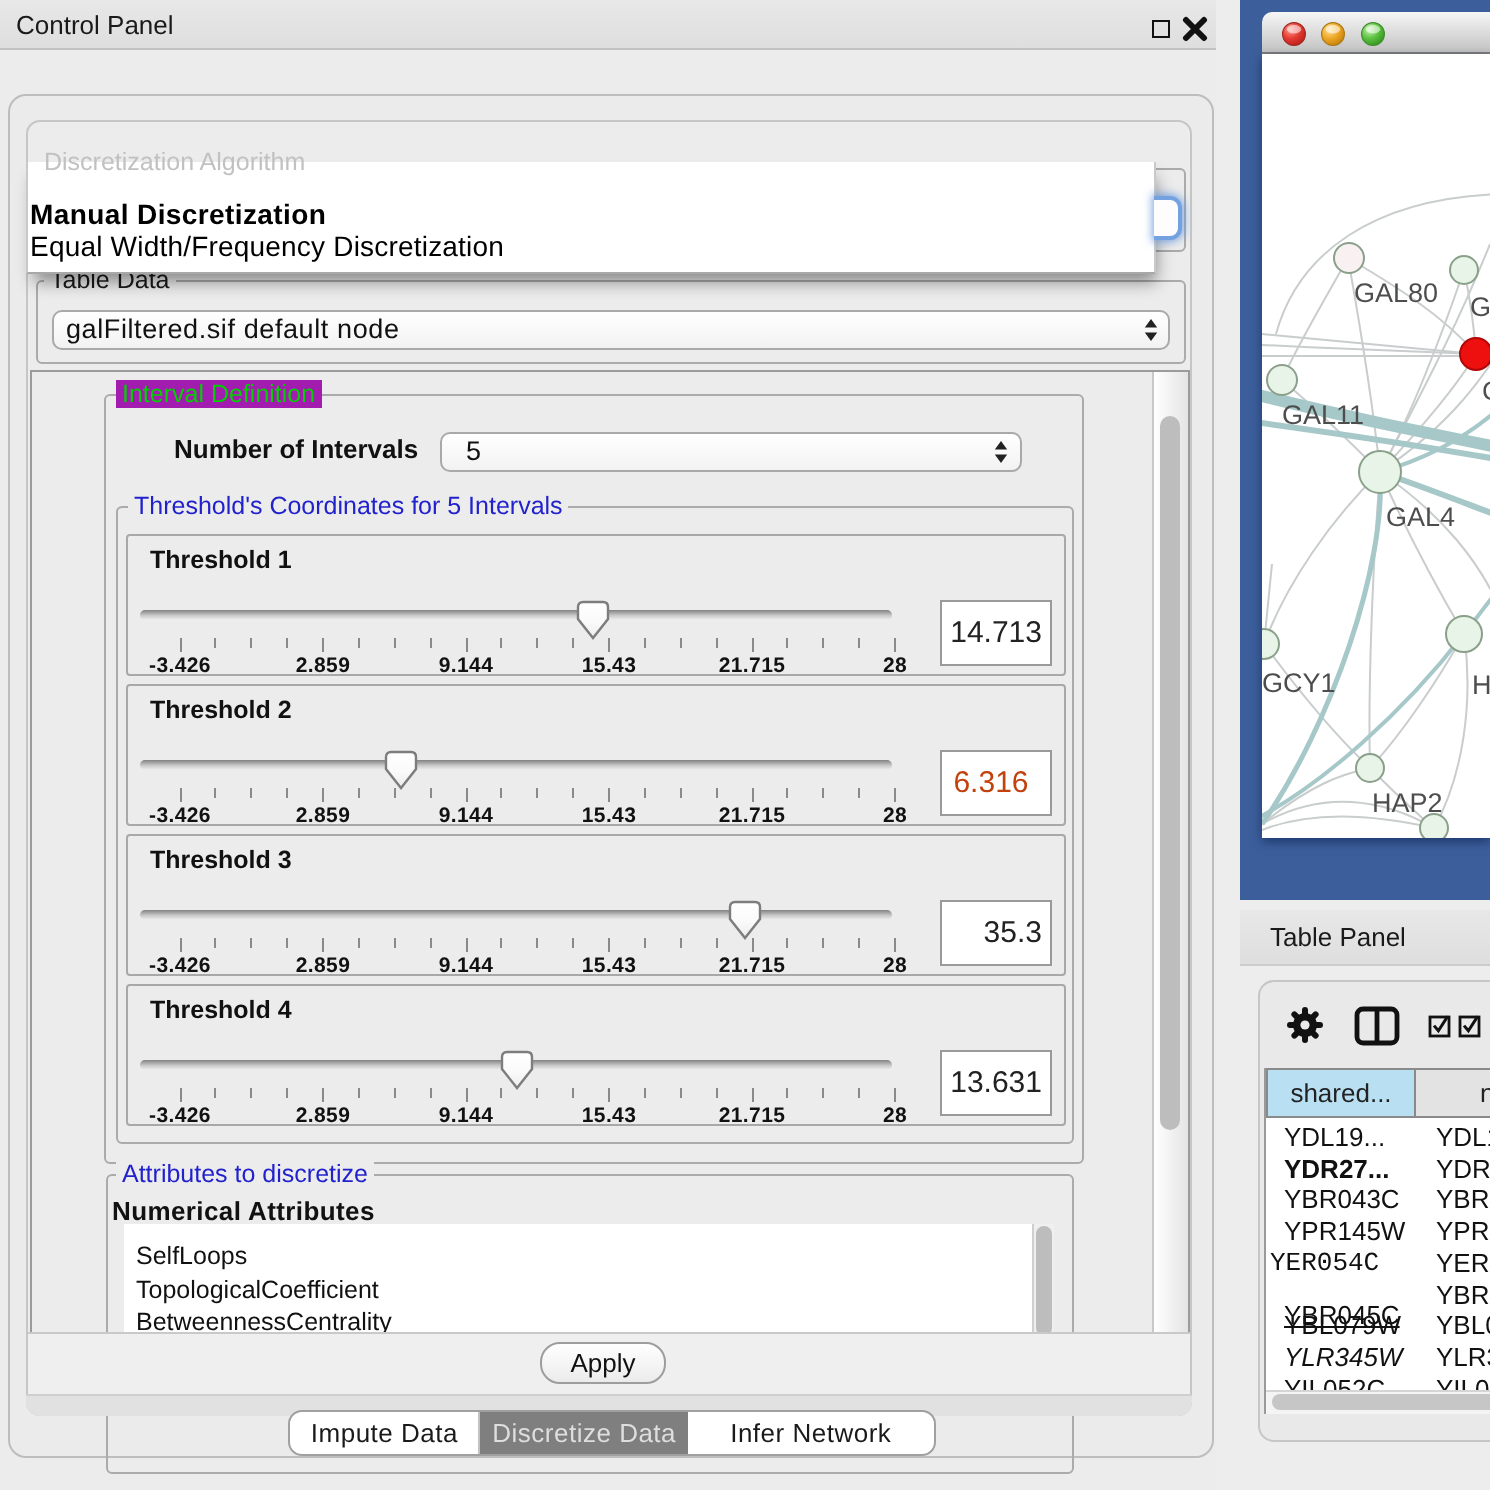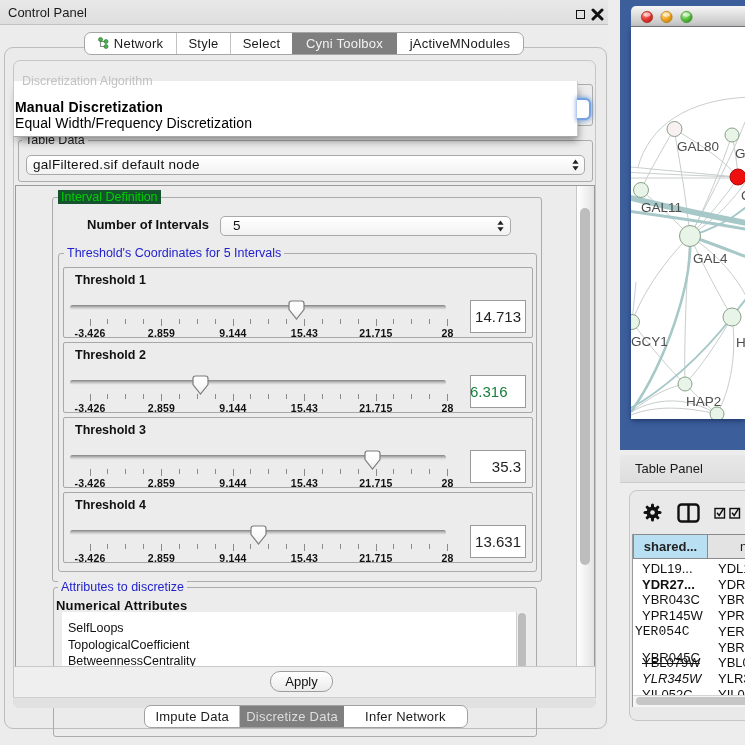--- a/index.html
+++ b/index.html
@@ -18,35 +18,20 @@
     <div class="abs" style="left:576px;top:10px;width:9px;height:9px;border:1.6px solid #111;"></div>
     <svg class="abs" style="left:591px;top:8px;" width="13" height="13" viewBox="0 0 13 13">
       <path d="M2 2 L11 11 M11 2 L2 11" stroke="#111" stroke-width="3" stroke-linecap="round"></path>
     </svg>
   </div>
 
   <div class="abs" style="left:4px;top:47px;width:603px;height:682px;background:#ebebeb;border:1.5px solid #bdbdbd;border-radius:9px;"></div>
 
   <div class="abs" style="left:13px;top:60px;width:583px;height:648px;background:#ececec;border:1px solid #c6c6c6;border-radius:7px;"></div>
 
-  <div class="abs" id="toptabs" style="left:84px;top:32px;width:440px;height:23px;background:#fff;border:1px solid #a6a6a6;border-radius:7px;display:flex;font-size:13px;letter-spacing:0.25px;color:#1a1a1a;overflow:hidden;">
-    <div style="width:92px;border-right:1px solid #c2c2c2;display:flex;align-items:center;justify-content:center;gap:5px;">
-      <svg width="11" height="13" viewBox="0 0 11 13">
-        <path d="M2.5 3 L2.5 10 M3 4.5 L7 4.5 M3 9.5 L7 9.5" stroke="#8a8a8a" stroke-width="1.1" fill="none"></path>
-        <circle cx="2.5" cy="2.5" r="2" fill="#4caf50" stroke="#2e7d32" stroke-width="0.7"></circle>
-        <circle cx="8" cy="4.5" r="2" fill="#4caf50" stroke="#2e7d32" stroke-width="0.7"></circle>
-        <circle cx="8" cy="9.5" r="2" fill="#4caf50" stroke="#2e7d32" stroke-width="0.7"></circle>
-      </svg>
-      <span>Network</span>
-    </div>
-    <div style="width:54px;border-right:1px solid #c2c2c2;display:flex;align-items:center;justify-content:center;">Style</div>
-    <div style="width:61px;display:flex;align-items:center;justify-content:center;">Select</div>
-    <div style="width:105px;background:#7f7f7f;color:#f2f2f2;display:flex;align-items:center;justify-content:center;">Cyni Toolbox</div>
-    <div style="width:126px;display:flex;align-items:center;justify-content:center;">jActiveMNodules</div>
-  </div>
 
   <div class="abs" style="left:18px;top:84px;width:575px;height:42px;border:1px solid #ababab;border-radius:3px;"></div>
 
   <div class="abs" style="left:577px;top:98px;width:14px;height:22px;background:#fdfdfd;border:2px solid #74a1e0;border-left:none;border-radius:0 6px 6px 0;box-shadow:0 0 4px 1px rgba(100,150,220,0.8);z-index:27;"></div>
 
   <div class="abs" style="left:18px;top:140px;width:575px;height:42px;border:1px solid #ababab;border-radius:3px;"></div>
   <div class="abs" style="left:22px;top:133px;height:14px;line-height:14px;font-size:12.5px;background:#ececec;padding:0 3px;color:#1a1a1a;">Table Data</div>
 
   <div class="abs" style="left:26px;top:154.5px;width:559px;height:20px;background:linear-gradient(#ffffff,#f2f2f2);border:1px solid #a9a9a9;border-radius:5px;"></div>
   <div class="abs" style="left:33px;top:154.5px;height:20px;line-height:20px;font-size:13.5px;letter-spacing:0.3px;color:#111;">galFiltered.sif default node</div>
@@ -60,21 +45,21 @@
   <div class="abs" style="left:13px;top:81px;width:565px;height:56px;background:#fff;border:1px solid #c9c9c9;border-top:none;border-bottom-color:#a8a8a8;box-shadow:2px 6px 8px -2px rgba(0,0,0,0.42);z-index:25;"></div>
   <div class="abs" style="left:15px;top:100px;height:14px;line-height:14px;font-size:14px;letter-spacing:0.2px;font-weight:bold;color:#000;z-index:26;">Manual Discretization</div>
   <div class="abs" style="left:15px;top:116px;height:14px;line-height:14px;font-size:14px;letter-spacing:0.1px;color:#000;z-index:26;">Equal Width/Frequency Discretization</div>
 
   <div class="abs" style="left:15px;top:185px;width:580px;height:481px;background:#ececec;border:1px solid #9b9b9b;border-bottom:none;"></div>
 
   <div class="abs" style="left:576px;top:186px;width:18px;height:480px;background:linear-gradient(to right,#ffffff,#ececec 70%,#e4e4e4);border-left:1px solid #c8c8c8;"></div>
   <div class="abs" style="left:579.5px;top:208px;width:10px;height:357px;background:#bdbdbd;border-radius:5px;"></div>
 
   <div class="abs" style="left:52px;top:197px;width:490px;height:385px;border:1px solid #ababab;border-radius:3px;"></div>
-  <div class="abs" style="left:58px;top:190px;height:14px;line-height:14px;font-size:12.5px;background:#14532d;padding:0 3px;color:#00d000;">Interval Definition</div>
+  <div class="abs" style="left:58px;top:190px;height:14px;line-height:14px;font-size:12.5px;background:#a21caf;padding:0 3px;color:#00d000;">Interval Definition</div>
 
   <div class="abs" style="left:87px;top:218px;height:13px;line-height:13px;font-size:13px;font-weight:bold;color:#111;">Number of Intervals</div>
   <div class="abs" style="left:220px;top:216px;width:291px;height:20px;background:linear-gradient(#ffffff,#f2f2f2);border:1px solid #a9a9a9;border-radius:5px;"></div>
   <div class="abs" style="left:233px;top:216px;height:20px;line-height:20px;font-size:13.5px;color:#111;">5</div>
   <svg class="abs" style="left:496px;top:220px;" width="9" height="12" viewBox="0 0 9 12">
     <path d="M4.5 0.5 L7.6 4.8 L1.4 4.8 Z" fill="#222"></path>
     <path d="M4.5 11.5 L7.6 7.2 L1.4 7.2 Z" fill="#222"></path>
   </svg>
 
   <div class="abs" style="left:58px;top:253px;width:479px;height:319px;border:1px solid #ababab;border-radius:3px;"></div>
@@ -157,21 +142,21 @@
           <defs>
             <linearGradient id="thg342" x1="0" y1="0" x2="0" y2="1">
               <stop offset="0" stop-color="#ffffff"></stop>
               <stop offset="0.55" stop-color="#fafafa"></stop>
               <stop offset="1" stop-color="#ececec"></stop>
             </linearGradient>
           </defs>
           <path d="M3.5 1 L13.5 1 Q16 1 16 3.5 L16 9.5 L8.5 19 L1 9.5 L1 3.5 Q1 1 3.5 1 Z" fill="url(#thg342)" stroke="#7d7d7d" stroke-width="1.2"></path>
         </svg>
         <div class="abs" style="left:470px;top:375px;width:56px;height:33px;background:#fff;border:1px solid #9a9a9a;"></div>
-        <div class="abs" style="left:470px;top:375px;width:51px;height:33px;line-height:33px;text-align:left;font-size:15px;color:#15803d;">6.316</div>
+        <div class="abs" style="left:470px;top:375px;width:51px;height:33px;line-height:33px;text-align:center;font-size:15px;color:#c2410c;">6.316</div>
         <div class="abs" style="left:63px;top:417px;width:470px;height:71px;border:1px solid #a8a8a8;border-radius:2px;background:#ececec;"></div>
         <div class="abs" style="left:75px;top:424px;height:13px;line-height:13px;font-size:12.5px;font-weight:bold;color:#111;">Threshold 3</div>
         <div class="abs" style="left:70px;top:455px;width:376px;height:5px;border-radius:2.5px;background:linear-gradient(#828282,#c9c9c9 55%,#efefef);"></div>
         <div class="abs" style="left:89.5px;top:469px;width:1px;height:7px;background:#8a8a8a;"></div>
         <div class="abs" style="left:107.375px;top:469px;width:1px;height:5px;background:#8a8a8a;"></div>
         <div class="abs" style="left:125.25px;top:469px;width:1px;height:5px;background:#8a8a8a;"></div>
         <div class="abs" style="left:143.125px;top:469px;width:1px;height:5px;background:#8a8a8a;"></div>
         <div class="abs" style="left:161px;top:469px;width:1px;height:7px;background:#8a8a8a;"></div>
         <div class="abs" style="left:178.875px;top:469px;width:1px;height:5px;background:#8a8a8a;"></div>
         <div class="abs" style="left:196.75px;top:469px;width:1px;height:5px;background:#8a8a8a;"></div>
@@ -387,21 +372,21 @@
   <line x1="11.5" y1="1.5" x2="11.5" y2="18.5" stroke="#111" stroke-width="2.4"></line>
 </svg>
 <svg class="abs" style="left:714px;top:507px;" width="28" height="12" viewBox="0 0 28 12">
   <rect x="1" y="1.5" width="9.5" height="9.5" fill="none" stroke="#111" stroke-width="1.4"></rect>
   <path d="M3 5.8 L5.2 8.4 L9.8 1.2" stroke="#111" stroke-width="1.5" fill="none"></path>
   <rect x="16" y="1.5" width="9.5" height="9.5" fill="none" stroke="#111" stroke-width="1.4"></rect>
   <path d="M18 5.8 L20.2 8.4 L24.8 1.2" stroke="#111" stroke-width="1.5" fill="none"></path>
 </svg>
 
 <div class="abs" style="left:632px;top:534px;width:113px;height:173px;background:#fff;border-left:1px solid #9a9a9a;">
-  <div class="abs" style="left:0;top:0;width:75px;height:25px;background:#b9e0f2;border:1px solid #8a8a8a;font-size:13px;color:#222;text-align:center;line-height:24px;font-weight:bold;">shared...</div>
+  <div class="abs" style="left:0;top:0;width:75px;height:25px;background:#b9e0f2;border:1px solid #8a8a8a;font-size:13px;color:#222;text-align:center;line-height:24px;">shared...</div>
   <div class="abs" style="left:75px;top:0;width:38px;height:25px;background:#e3e3e3;border:1px solid #8a8a8a;border-left:none;font-size:13px;color:#222;line-height:24px;"><span style="margin-left:32px;">n</span></div>
   <div id="tbody" class="abs" style="left:0;top:25px;width:113px;height:136px;overflow:hidden;font-size:13px;color:#111;">
         <div class="abs" style="left:9px;top:2px;height:15px;line-height:15px;">YDL19...</div>
         <div class="abs" style="left:85px;top:2px;height:15px;line-height:15px;">YDL1</div>
         <div class="abs" style="left:9px;top:17.7px;height:15px;line-height:15px;font-weight:bold;">YDR27...</div>
         <div class="abs" style="left:85px;top:17.7px;height:15px;line-height:15px;">YDR2</div>
         <div class="abs" style="left:9px;top:33.4px;height:15px;line-height:15px;">YBR043C</div>
         <div class="abs" style="left:85px;top:33.4px;height:15px;line-height:15px;">YBR0</div>
         <div class="abs" style="left:9px;top:49.099999999999994px;height:15px;line-height:15px;">YPR145W</div>
         <div class="abs" style="left:85px;top:49.099999999999994px;height:15px;line-height:15px;">YPR1</div>

